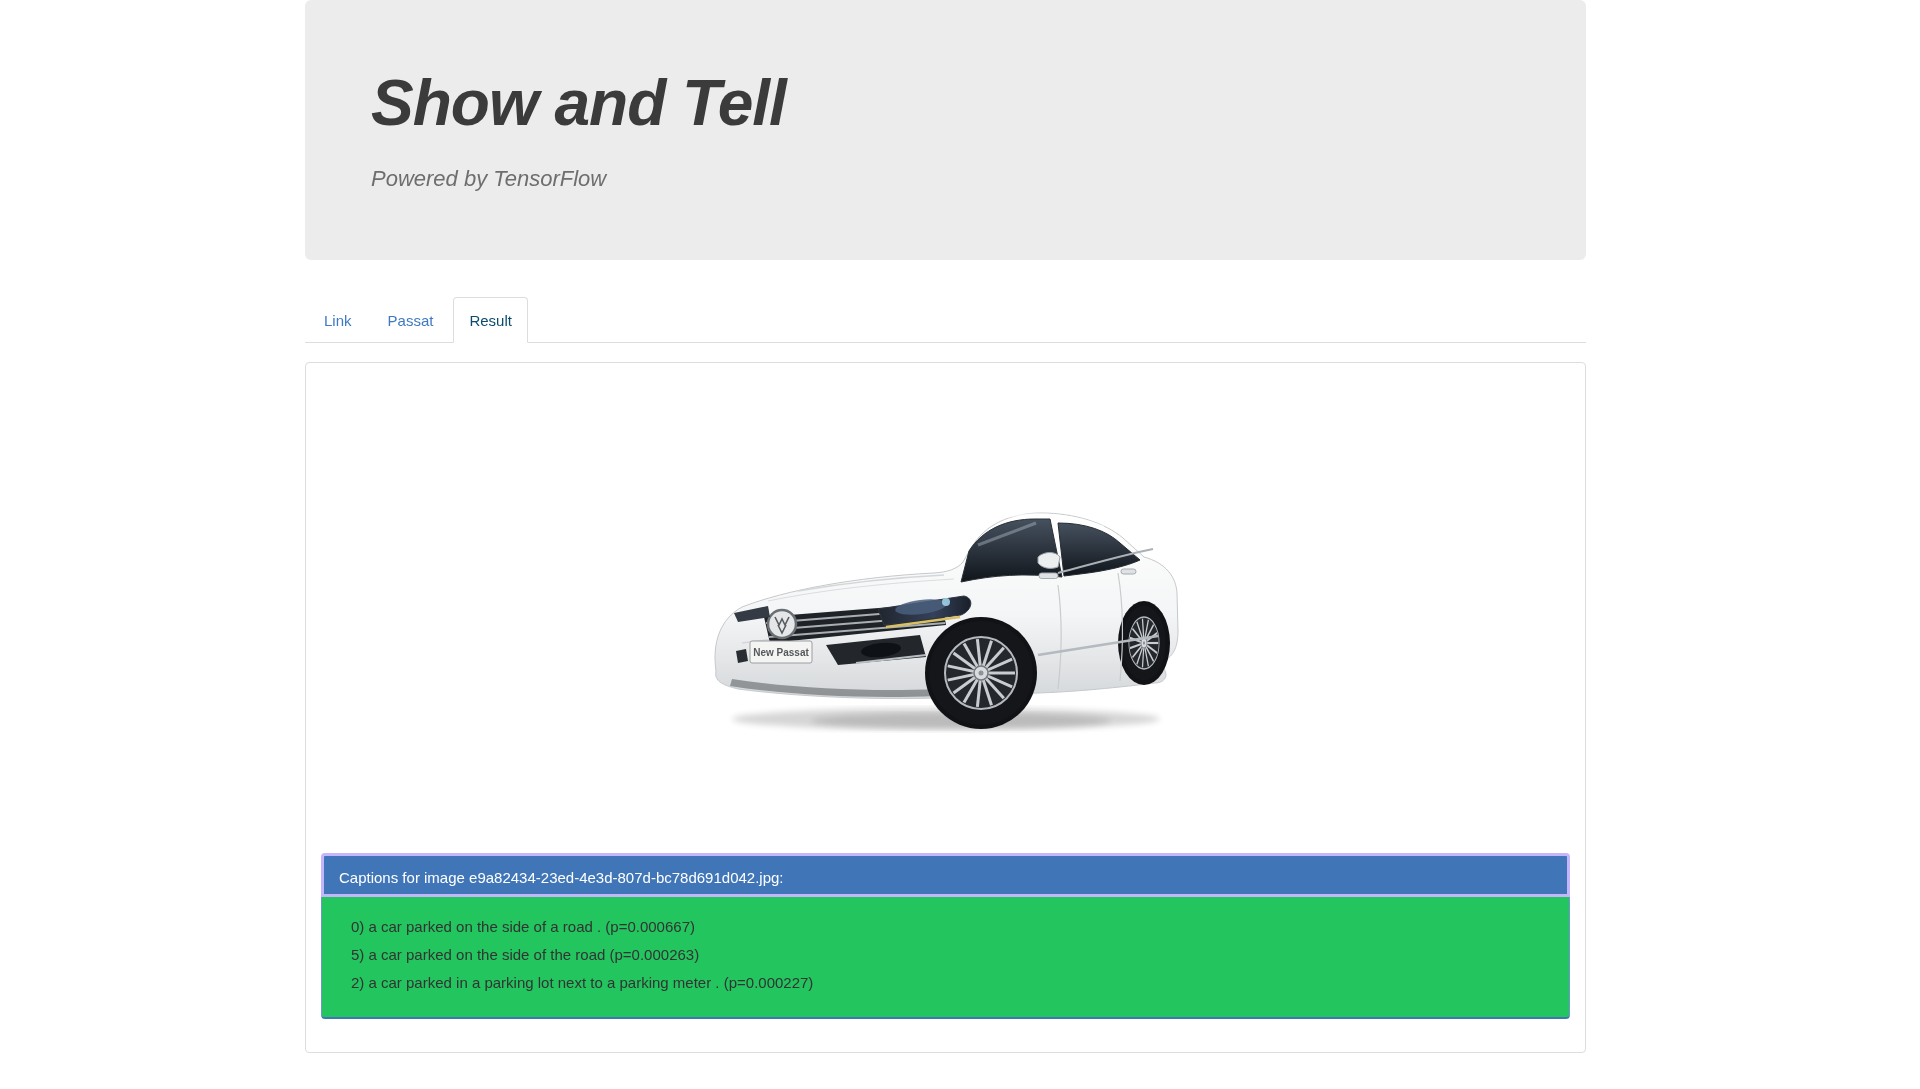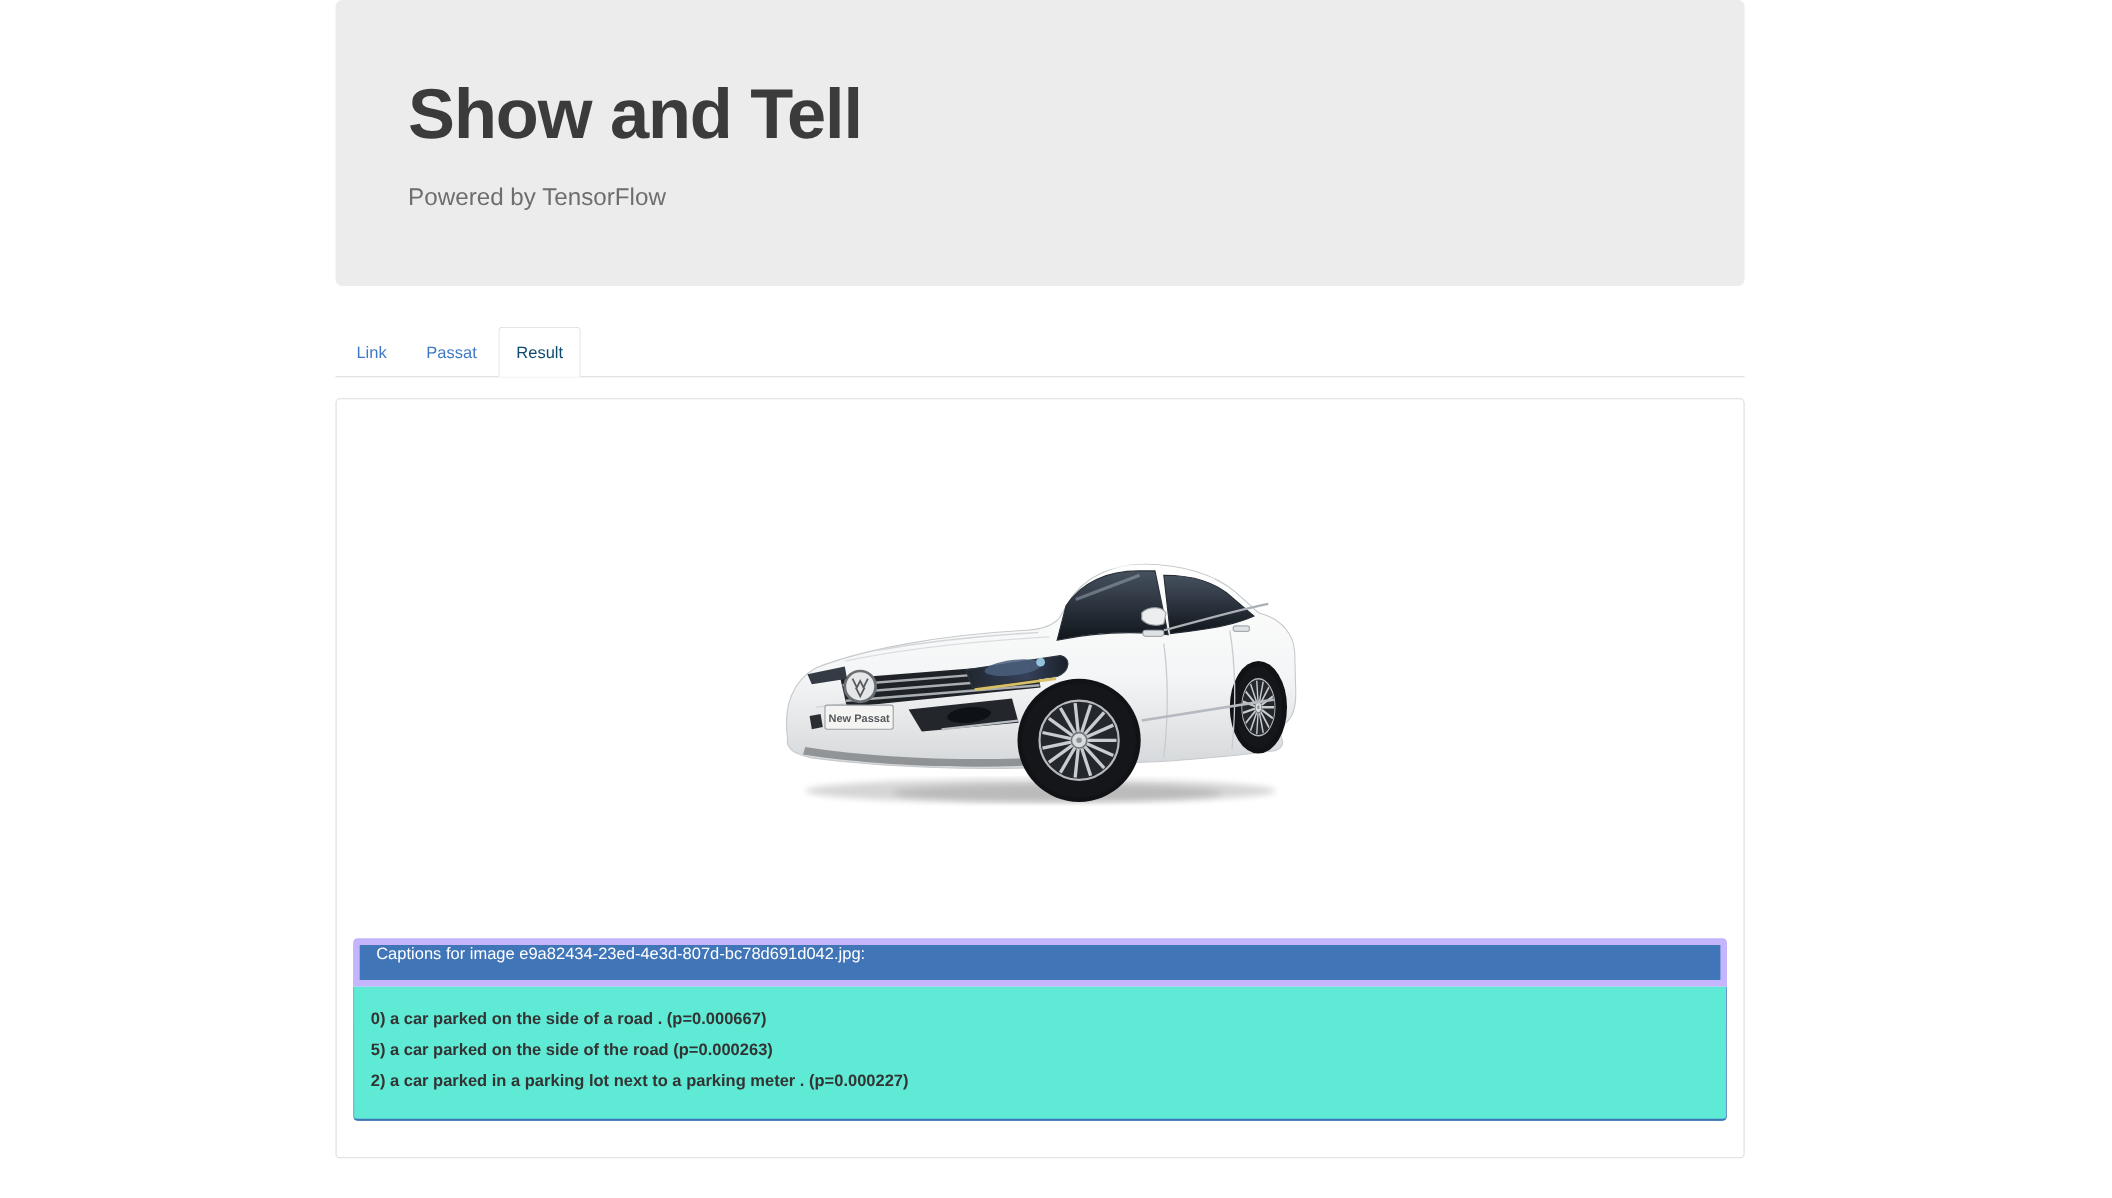--- a/index.html
+++ b/index.html
@@ -1,40 +1,40 @@
 <!DOCTYPE html>
 <html><head>
 <meta charset="utf-8">
 <style>
   html,body{margin:0;padding:0;background:#fff;}
   body{width:1920px;height:1089px;overflow:hidden;font-family:"Liberation Sans",sans-serif;-webkit-font-smoothing:antialiased;}
   .container{width:1281px;margin-left:305px;}
 
   
-  .jumbotron{box-sizing:border-box;height:260px;background:#ececec;border-radius:6px;padding:48px 66px 0 66px;}
+  .jumbotron{box-sizing:border-box;height:260px;background:#ececec;border-radius:6px;padding:48px 66px 0 66px;font-style:italic;}
   .jumbotron h1{margin:20px 0 0 0;font-size:64px;line-height:70px;font-weight:bold;color:#3b3b3b;letter-spacing:-1px;}
   .jumbotron p{margin:28px 0 0 0;font-size:22px;line-height:26px;font-weight:400;color:#6e6e6e;}
 
   
   .nav-tabs{display:flex;margin-top:37px;padding-left:3px;border-bottom:1px solid #ddd;}
   .tab{box-sizing:border-box;height:46px;padding:13px 15px 12px;margin-right:4px;margin-bottom:-1px;
        font-size:15px;line-height:20px;color:#3e7ac4;text-decoration:none;cursor:pointer;
        border:1px solid transparent;border-radius:4px 4px 0 0;}
   .tab.active{color:#0c4a6e;background:#fff;border-color:#ddd;border-bottom-color:#fff;cursor:default;}
 
   
   .tab-content{box-sizing:border-box;margin-top:19px;height:691px;border:1px solid #ddd;border-radius:4px;padding:15px;background:#fff;}
   .image-area{height:475px;display:flex;align-items:center;justify-content:center;}
 
   
   .caption-panel{border-radius:4px;}
-  .caption-header{box-sizing:border-box;height:44px;background:#4076b8;border:6px solid #c4b5fd;border-radius:4px 4px 0 0;
-                  color:#fff;font-size:15px;line-height:18px;padding:0 15px;}
-  .caption-body{background:#5eead4;border:1px solid #6f97cf;border-top:none;border-bottom:2px solid #3f76b8;
-                border-radius:0 0 4px 4px;padding:13px 15px 17px;font-weight:bold;}
+  .caption-header{box-sizing:border-box;height:44px;background:#4076b8;border:3px solid #c4b5fd;border-radius:4px 4px 0 0;
+                  color:#fff;font-size:15px;line-height:18px;padding:13px 15px;}
+  .caption-body{background:#22c55e;border:1px solid #6f97cf;border-top:none;border-bottom:2px solid #3f76b8;
+                border-radius:0 0 4px 4px;padding:13px 29px 17px;}
   .caption-line{font-size:15px;line-height:22px;color:#333;margin:6px 0;}
 </style>
 </head>
 <body>
 
 <div class="container">
 
   <div class="jumbotron">
     <h1>Show and Tell</h1>
     <p>Powered by TensorFlow</p>

